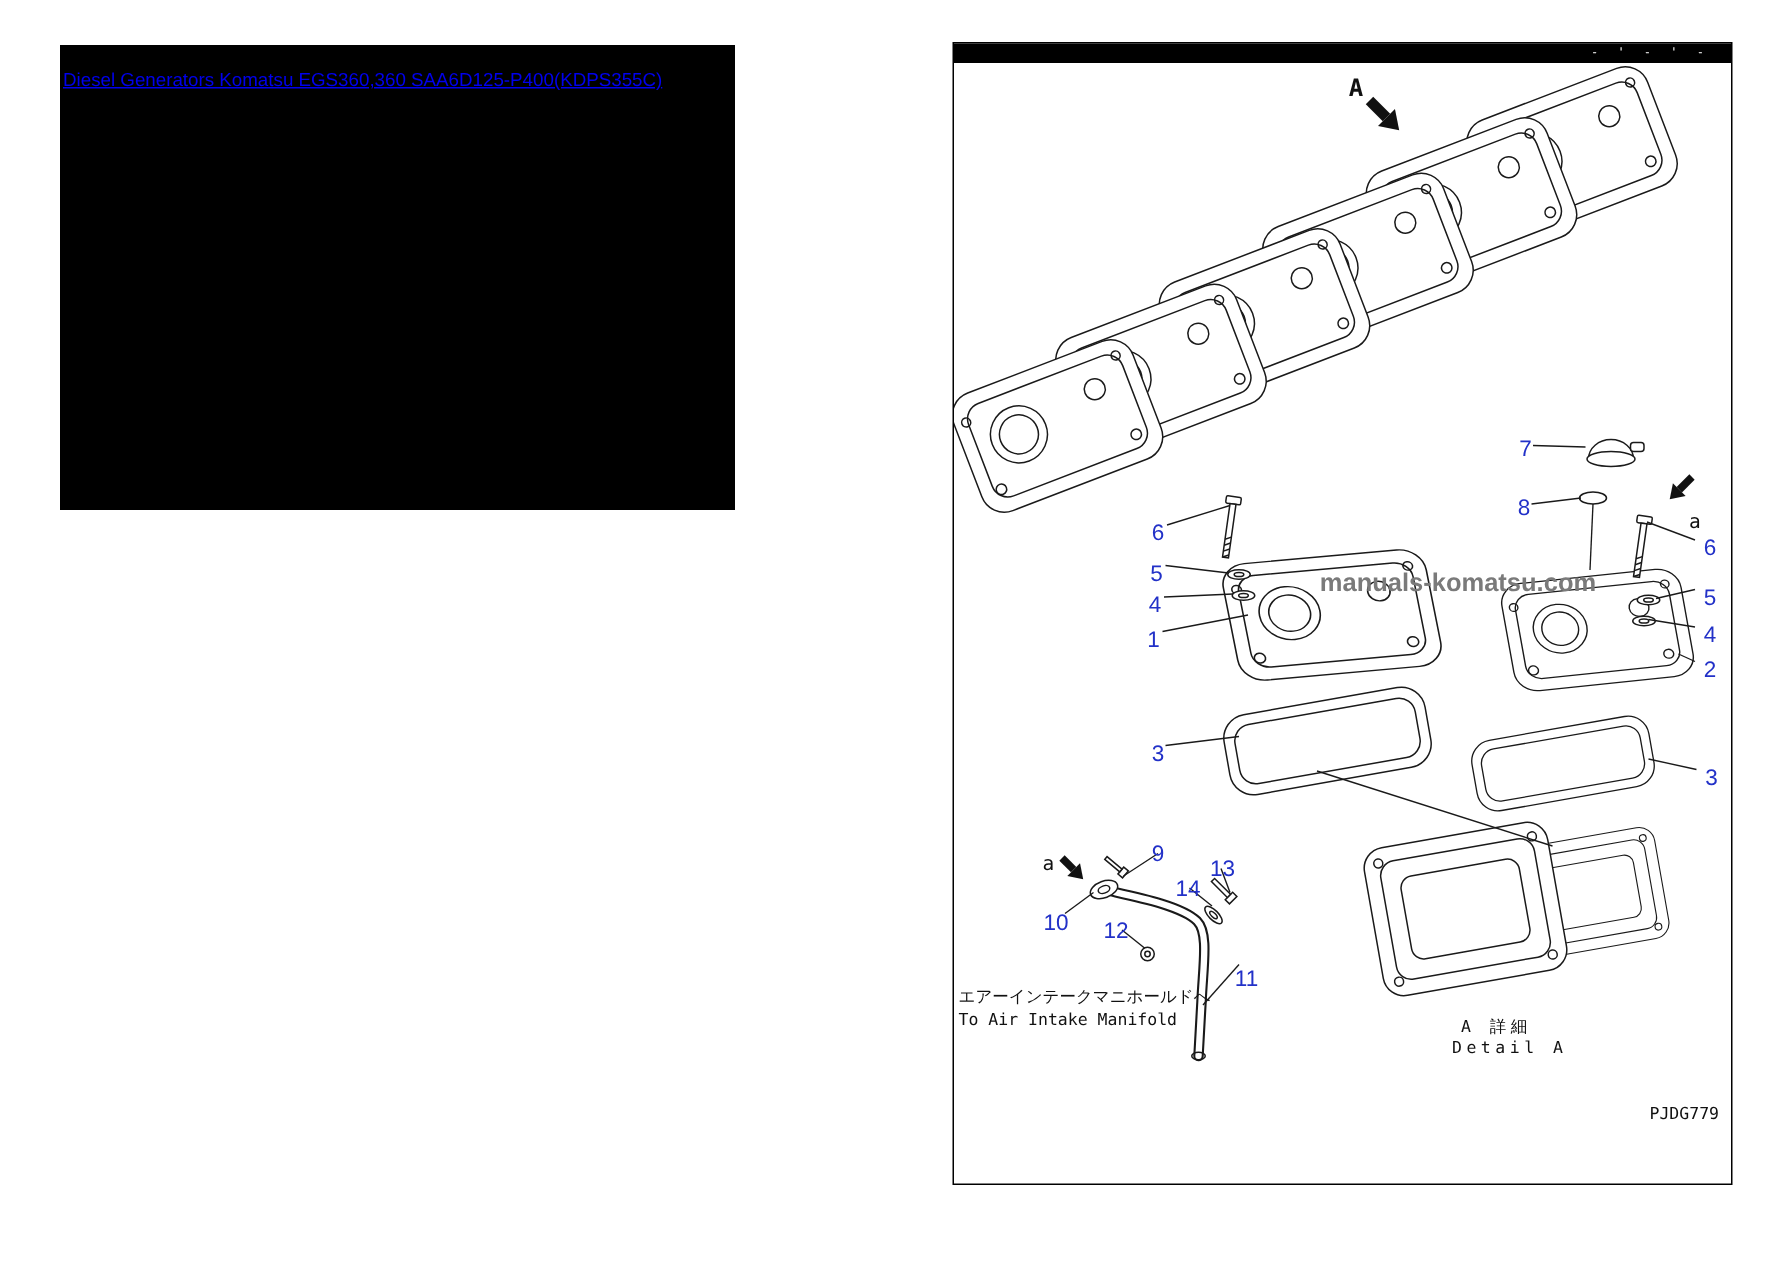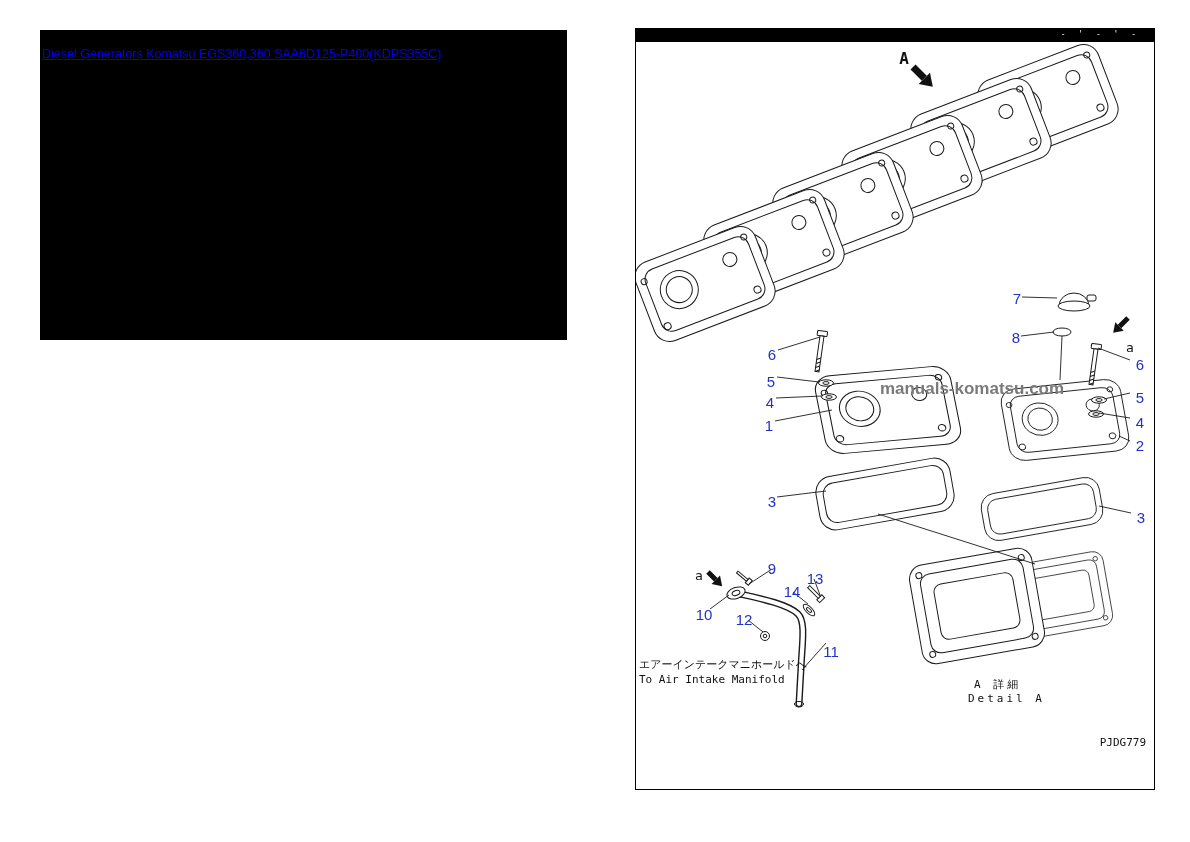--- a/index.html
+++ b/index.html
@@ -3,21 +3,21 @@
 <meta charset="utf-8">
 <style>
   * { margin:0; padding:0; box-sizing:border-box; }
   html,body { background:#ffffff; }
   .page {
     position:relative; width:1190px; height:842px; background:#ffffff; overflow:hidden;
     font-family:"Liberation Sans", sans-serif;
   }
   
   .black-panel {
-    position:absolute; left:40px; top:30px; width:527px; height:310px;
+    position:absolute; left:40px; top:30px; width:450px; height:310px;
     background:#000000; padding:14px 2px 0 2px;
   }
   .product-link {
     color:#0000ee; text-decoration:underline; font-size:12.5px; line-height:1.2;
     font-family:"Liberation Sans", sans-serif;
   }
   
   .diagram-panel {
     position:absolute; left:635px; top:28px; width:520px; height:762px;
     background:#ffffff; border:1px solid #000000;

